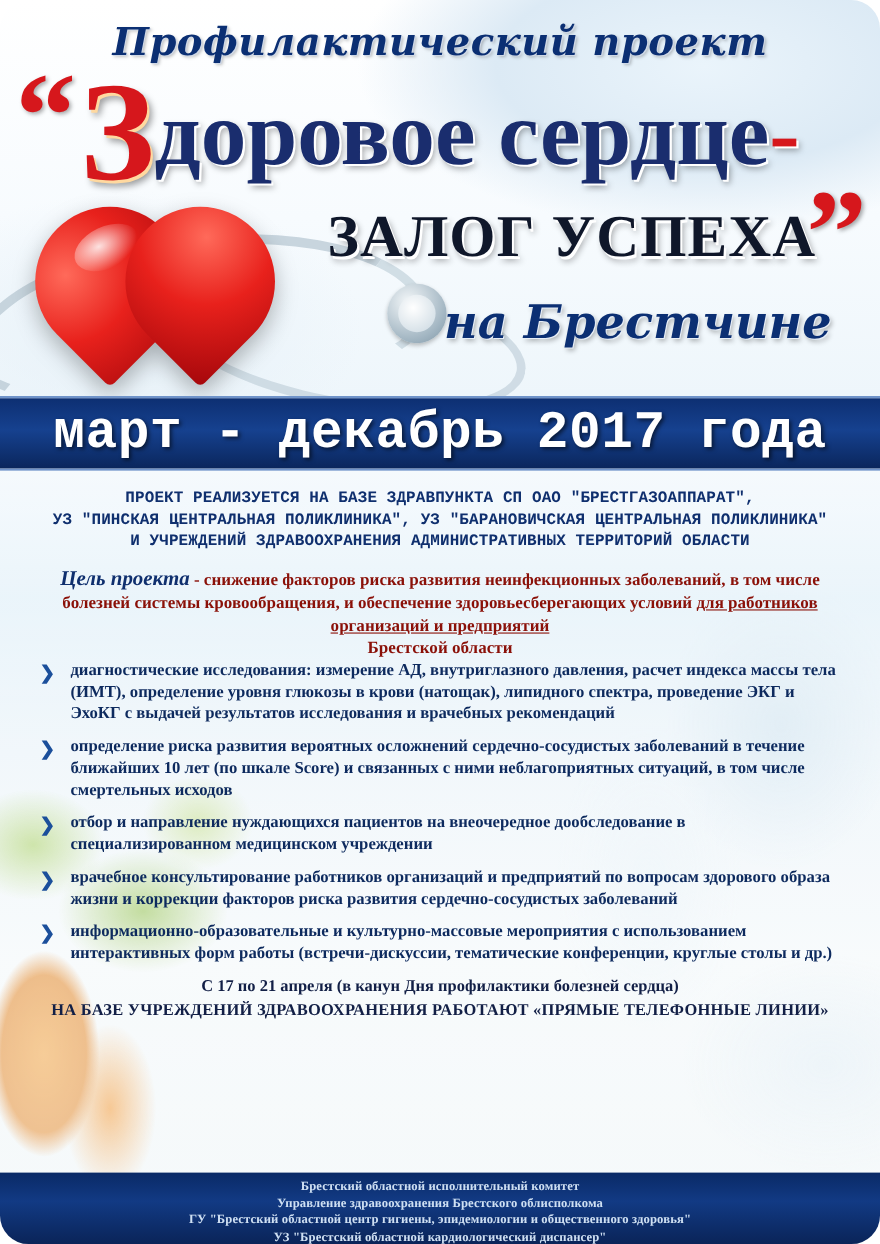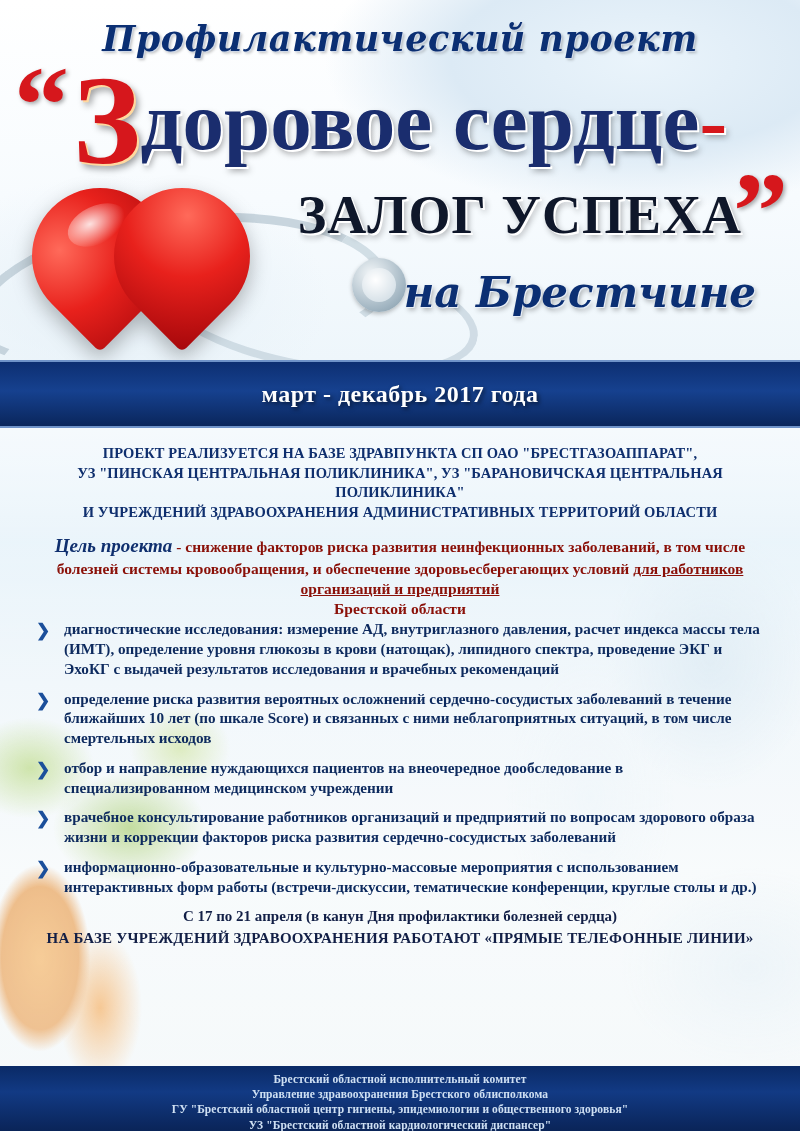--- a/index.html
+++ b/index.html
@@ -7,20 +7,21 @@
   body {
     width: 800px; height: 1131px;
     font-family: "Liberation Serif", serif;
     background: #ffffff;
     overflow: hidden;
   }
   .poster {
     position: relative;
     width: 800px; height: 1131px;
     overflow: hidden;
+    border-radius: 26px;
   }
 
   
   .hero {
     position: absolute; left: 0; top: 0; width: 800px; height: 360px;
     overflow: hidden;
     background: #ffffff;
   }
   
   .hero-bg {
@@ -132,22 +133,22 @@
 
   
   .date-bar {
     position: absolute; left: 0; top: 360px; width: 800px; height: 68px;
     background: linear-gradient(180deg, #0d2f72 0%, #16418f 45%, #0a265c 100%);
     display: flex; align-items: center; justify-content: center;
     border-top: 2px solid #6f93c9;
     border-bottom: 2px solid #6f93c9;
   }
   .date-bar .txt {
-    font-family: Liberation Serif, serif;
-    font-weight: bold; font-size: 24px; color: #ffffff;
+    font-family: Liberation Mono, monospace;
+    font-weight: bold; font-size: 48px; color: #ffffff;
     letter-spacing: .5px;
     text-shadow: 2px 2px 4px rgba(0,0,0,.6);
     white-space: nowrap;
   }
 
   
   .body-wrap {
     position: absolute; left: 0; top: 428px; width: 800px; height: 638px;
     overflow: hidden;
     background: linear-gradient(180deg, #eaf4fb 0%, #d9ecf7 18%, #eaf3f9 40%, #f3f8fa 70%, #eef5f7 100%);
@@ -174,21 +175,21 @@
   .bg-wash {
     position: absolute; inset: 0;
     background: linear-gradient(180deg, rgba(255,255,255,.55) 0%, rgba(255,255,255,.35) 40%, rgba(255,255,255,.45) 100%);
   }
 
   .content { position: absolute; inset: 0; padding: 10px 16px 0 16px; }
 
   .basis {
     text-align: center;
     color: #0f2f6e;
-    font-family: Liberation Serif, serif;
+    font-family: Liberation Mono, monospace;
     font-weight: bold;
     font-size: 14.5px;
     line-height: 1.35;
     letter-spacing: .1px;
     margin: 6px 8px 0 8px;
   }
   .goal {
     margin: 12px 26px 0 26px;
     text-align: center;
     font-family: "Liberation Serif", serif;

